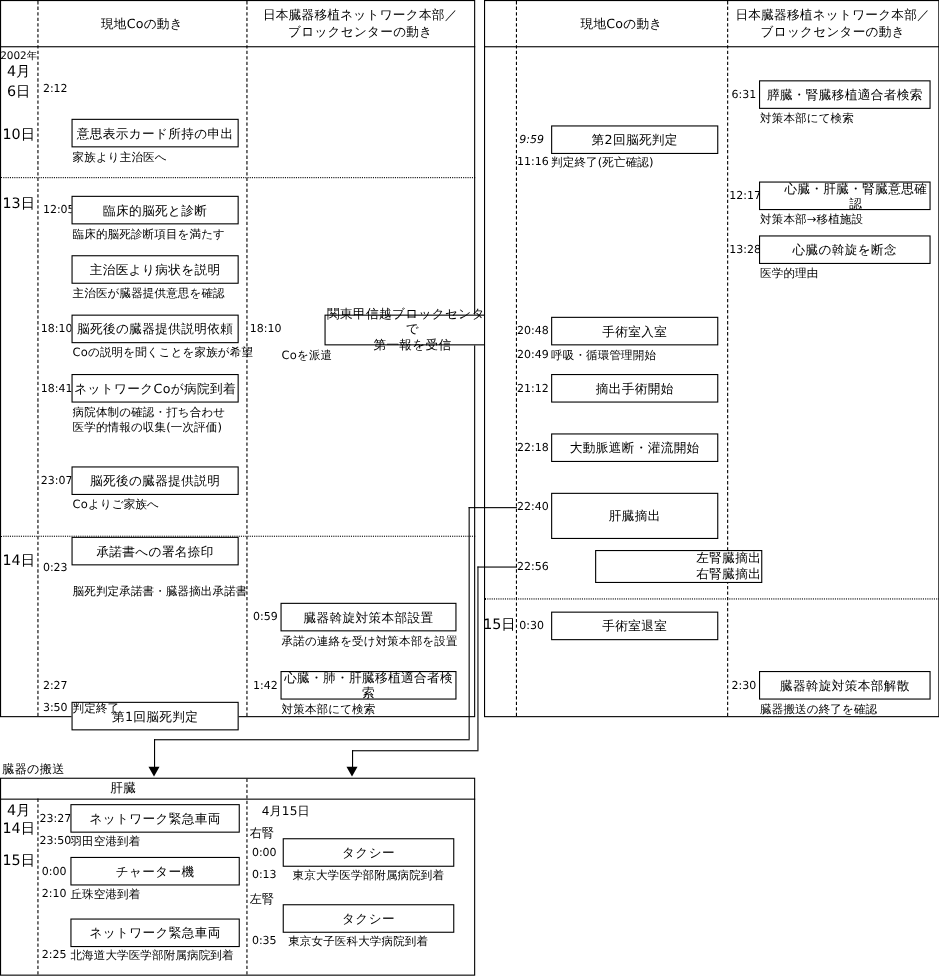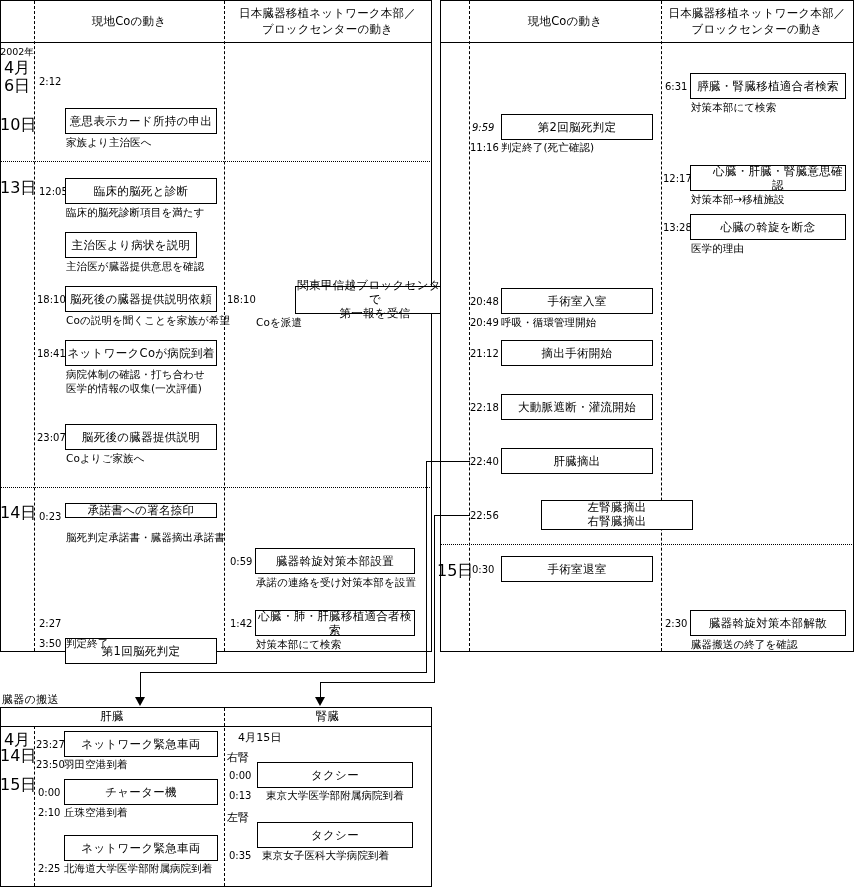--- a/index.html
+++ b/index.html
@@ -33,21 +33,21 @@
   .ebox.two{line-height:1.2;margin-left:40px;}
 
   
   .time{
     position:absolute;font-size:10px;text-align:left;white-space:nowrap;
     letter-spacing:0px;
   }
   
   .note{position:absolute;font-size:10.5px;white-space:nowrap;letter-spacing:.1px;}
   
-  .day{position:absolute;font-size:16px;text-align:center;white-space:nowrap;line-height:1.3;}
+  .day{position:absolute;font-size:13px;text-align:center;white-space:nowrap;line-height:1.3;}
   
   .cap{position:absolute;font-size:11px;white-space:nowrap;letter-spacing:.3px;}
 
   
   .arrowhead{position:absolute;width:0;height:0;
     border-left:5px solid transparent;border-right:5px solid transparent;
     border-top:9px solid #000;}
 </style>
 </head>
 <body>
@@ -83,38 +83,38 @@
 
   <div class="time" style="left:39px;top:76px;">2:12</div>
 
   <div class="ebox" style="left:65px;top:108px;width:152px;height:26px;">意思表示カード所持の申出</div>
   <div class="note" style="left:66px;top:136px;">家族より主治医へ</div>
 
   <div class="time" style="left:39px;top:186px;">12:05</div>
   <div class="ebox" style="left:65px;top:178px;width:152px;height:26px;">臨床的脳死と診断</div>
   <div class="note" style="left:66px;top:206px;">臨床的脳死診断項目を満たす</div>
 
-  <div class="ebox" style="left:65px;top:232px;width:132px;height:26px;">主治医より病状を説明</div>
+  <div class="ebox" style="left:65px;top:232px;width:152px;height:26px;">主治医より病状を説明</div>
   <div class="note" style="left:66px;top:260px;">主治医が臓器提供意思を確認</div>
 
   <div class="time" style="left:37px;top:294px;">18:10</div>
   <div class="ebox" style="left:65px;top:286px;width:152px;height:26px;">脳死後の臓器提供説明依頼</div>
   <div class="note" style="left:66px;top:314px;">Coの説明を聞くことを家族が希望</div>
 
   <div class="time" style="left:37px;top:348px;">18:41</div>
   <div class="ebox" style="left:65px;top:340px;width:152px;height:26px;">ネットワークCoが病院到着</div>
   <div class="note" style="left:66px;top:368px;">病院体制の確認・打ち合わせ</div>
   <div class="note" style="left:66px;top:382px;">医学的情報の収集(一次評価)</div>
 
   <div class="time" style="left:37px;top:432px;">23:07</div>
   <div class="ebox" style="left:65px;top:424px;width:152px;height:26px;">脳死後の臓器提供説明</div>
   <div class="note" style="left:66px;top:452px;">Coよりご家族へ</div>
 
   <div class="time" style="left:39px;top:511px;">0:23</div>
-  <div class="ebox" style="left:65px;top:503px;width:152px;height:15px;">承諾書への署名捺印</div>
+  <div class="ebox" style="left:65px;top:488px;width:152px;height:26px;">承諾書への署名捺印</div>
   <div class="note" style="left:66px;top:531px;">脳死判定承諾書・臓器摘出承諾書</div>
 
   <div class="time" style="left:39px;top:618px;">2:27</div>
   <div class="ebox" style="left:65px;top:610px;width:152px;height:26px;margin-top:28px;">第1回脳死判定</div>
   <div class="time" style="left:39px;top:638px;">3:50</div>
   <div class="note" style="left:66px;top:637px;">判定終了</div>
 
   <div class="time" style="left:227px;top:294px;">18:10</div>
   <div class="ebox two" style="left:255px;top:286px;width:160px;height:28px;flex-direction:column;">
     <span>関東甲信越ブロックセンターで</span>
@@ -158,24 +158,24 @@
   <div class="time" style="left:470px;top:317px;">20:49</div>
   <div class="note" style="left:501px;top:316px;">呼吸・循環管理開始</div>
 
   <div class="time" style="left:470px;top:348px;">21:12</div>
   <div class="ebox" style="left:501px;top:340px;width:152px;height:26px;">摘出手術開始</div>
 
   <div class="time" style="left:470px;top:402px;">22:18</div>
   <div class="ebox" style="left:501px;top:394px;width:152px;height:26px;">大動脈遮断・灌流開始</div>
 
   <div class="time" style="left:470px;top:456px;">22:40</div>
-  <div class="ebox" style="left:501px;top:448px;width:152px;height:26px;">肝臓摘出</div>
+  <div class="ebox" style="left:501px;top:448px;width:152px;height:42px;">肝臓摘出</div>
 
   <div class="time" style="left:470px;top:510px;">22:56</div>
-  <div class="ebox two" style="left:501px;top:500px;width:152px;height:30px;flex-direction:column;">
+  <div class="ebox two" style="left:501px;top:500px;width:152px;height:30px;flex-direction:column;align-items:flex-end;">
     <span>左腎臓摘出</span>
     <span>右腎臓摘出</span>
   </div>
 
   <div class="time" style="left:472px;top:564px;">0:30</div>
   <div class="ebox" style="left:501px;top:556px;width:152px;height:26px;">手術室退室</div>
 
   <div class="time" style="left:665px;top:81px;">6:31</div>
   <div class="ebox" style="left:690px;top:73px;width:156px;height:26px;">膵臓・腎臓移植適合者検索</div>
   <div class="note" style="left:691px;top:101px;">対策本部にて検索</div>
@@ -207,23 +207,20 @@
   <div class="cap" style="left:2px;top:692px;">臓器の搬送</div>
 
   <div class="panel" style="left:0px;top:707px;width:432px;height:180px;"></div>
   <div class="solid-h" style="left:0px;top:726px;width:432px;"></div>
   <div class="dot-v" style="left:34px;top:726px;height:160px;"></div>
   <div class="dot-v" style="left:224px;top:708px;height:178px;"></div>
 
   <div class="colhead" style="left:0px;top:708px;width:224px;height:18px;">
     <span>肝臓</span>
   </div>
-  <div class="colhead" style="left:224px;top:708px;width:207px;height:18px;">
-    <span>腎臓</span>
-  </div>
 
   <div class="day" style="left:0px;top:730px;width:34px;">4月</div>
   <div class="day" style="left:0px;top:746px;width:34px;">14日</div>
   <div class="day" style="left:0px;top:775px;width:34px;">15日</div>
 
   <div class="time" style="left:36px;top:739px;">23:27</div>
   <div class="ebox" style="left:64px;top:731px;width:154px;height:26px;">ネットワーク緊急車両</div>
   <div class="time" style="left:36px;top:759px;">23:50</div>
   <div class="note" style="left:64px;top:758px;">羽田空港到着</div>
 

